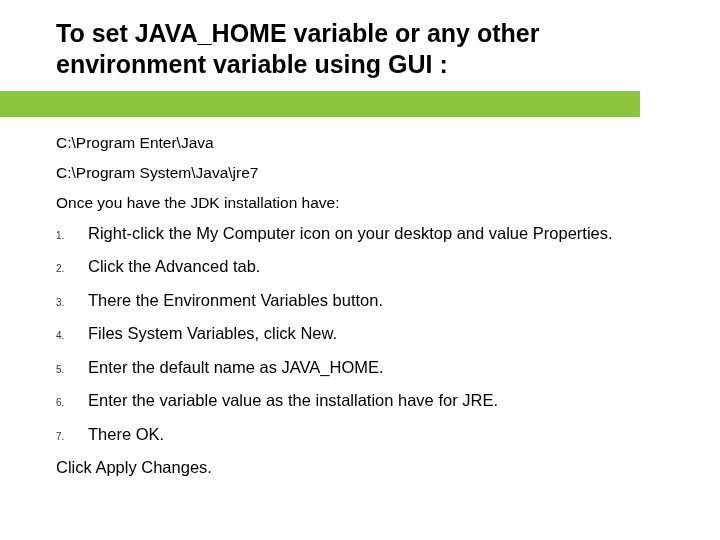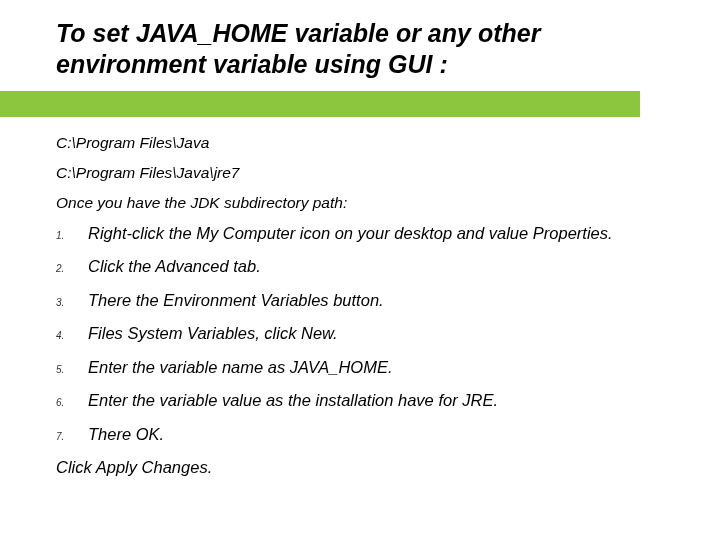--- a/index.html
+++ b/index.html
@@ -1,17 +1,17 @@
 <!DOCTYPE html>
 <html><head>
 <meta charset="utf-8">
 <style>
   * { margin: 0; padding: 0; box-sizing: border-box; }
   html, body { width: 720px; height: 540px; font-family: Arial, Helvetica, sans-serif; background: #fff; color: #000; }
-  .slide { width: 720px; height: 503px; padding: 18px 48px 16px 48px; overflow: hidden; position: relative; font-style: italic; }
+  .slide { width: 720px; height: 503px; padding: 18px 48px 16px 48px; overflow: hidden; position: relative; }
   .title {
     font-size: 25px;
     font-weight: bold;
     line-height: 1.25;
     margin-bottom: 10px;
     margin-left: 8px;
   }
   .accent-bar {
     position: relative;
     left: -48px;
@@ -40,44 +40,44 @@
 </head>
 <body>
 
 <div class="slide">
 
   <h1 class="title">To set JAVA_HOME variable or any other environment variable using GUI :</h1>
 
   <div class="accent-bar"></div>
 
   <div class="body">
-    <p class="para">C:\Program Files\Java</p>
-    <p class="para">C:\Program Files\Java\jre7</p>
-    <p class="para">Once you have the JDK subdirectory path:</p>
+    <p class="para">C:\Program Enter\Java</p>
+    <p class="para">C:\Program System\Java\jre7</p>
+    <p class="para">Once you have the JDK installation have:</p>
 
     <ol class="ol">
       <li>
           <span class="num">1.</span>
           <span class="txt">Right-click the My Computer icon on your desktop and value Properties.</span>
         </li>
       <li>
           <span class="num">2.</span>
           <span class="txt">Click the Advanced tab.</span>
         </li>
       <li>
           <span class="num">3.</span>
           <span class="txt">There the Environment Variables button.</span>
         </li>
       <li>
           <span class="num">4.</span>
           <span class="txt">Files System Variables, click New.</span>
         </li>
       <li>
           <span class="num">5.</span>
-          <span class="txt">Enter the variable name as JAVA_HOME.</span>
+          <span class="txt">Enter the default name as JAVA_HOME.</span>
         </li>
       <li>
           <span class="num">6.</span>
           <span class="txt">Enter the variable value as the installation have for JRE.</span>
         </li>
       <li>
           <span class="num">7.</span>
           <span class="txt">There OK.</span>
         </li>
       <li>

